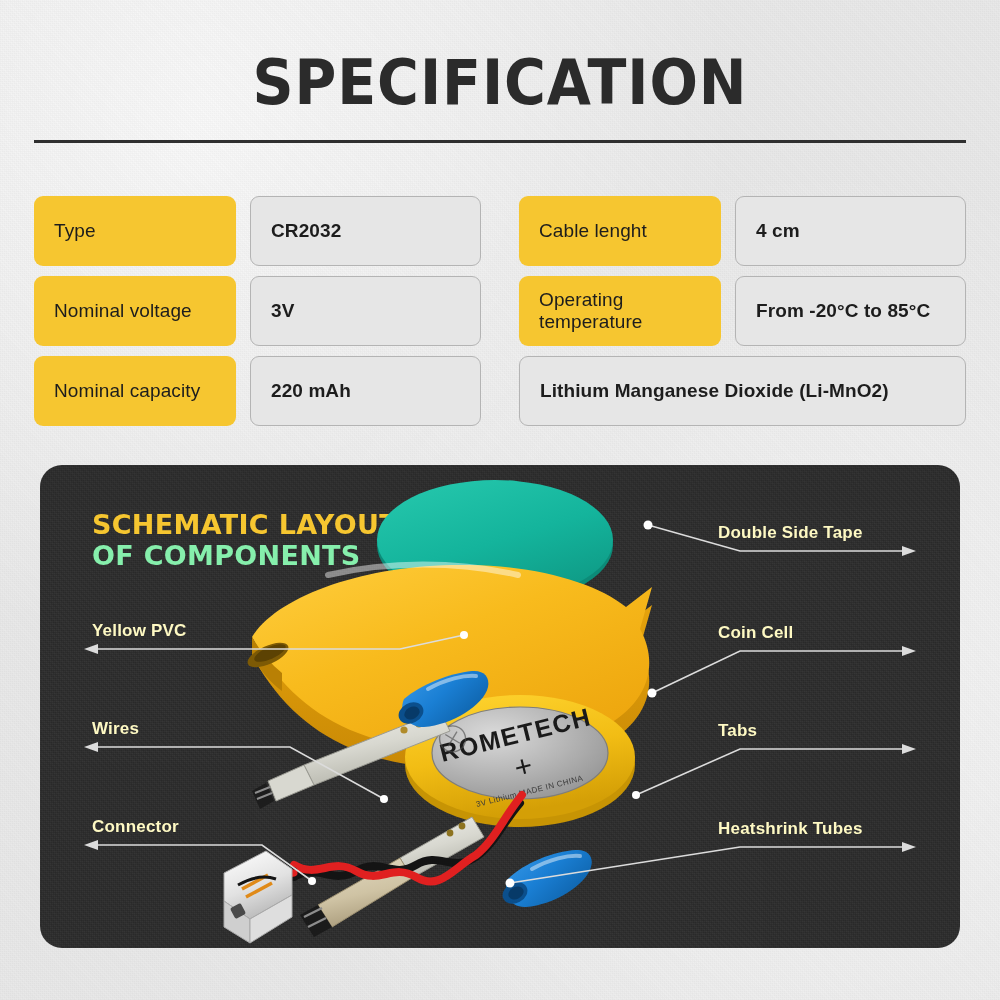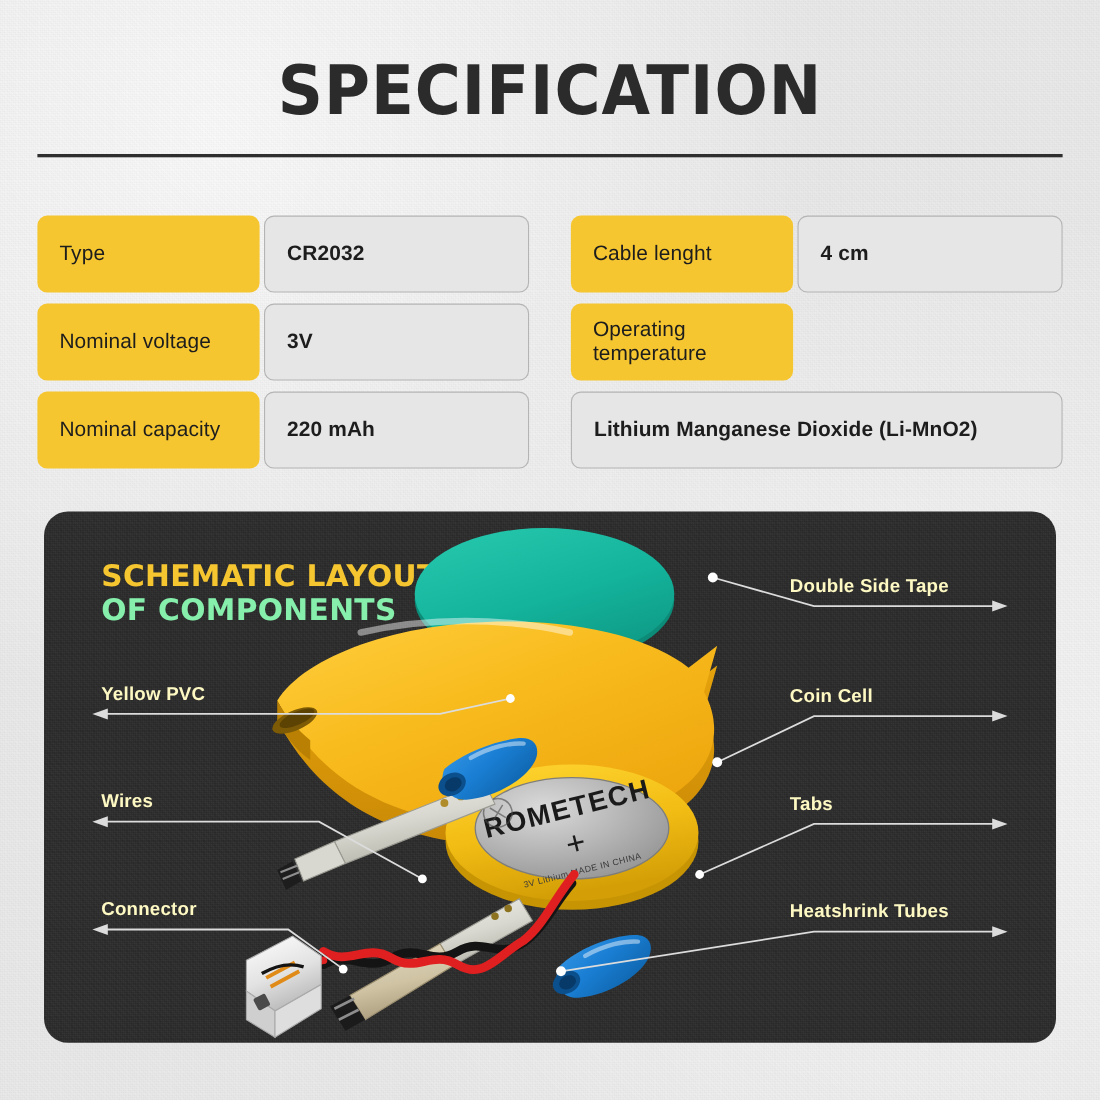--- a/index.html
+++ b/index.html
@@ -70,21 +70,21 @@
     gap: 38px;
   }
   .spec-col {
     flex: 1 1 0;
     display: flex;
     flex-direction: column;
     gap: 10px;
   }
   .spec-row {
     display: flex;
-    gap: 4px;
+    gap: 14px;
     height: 70px;
   }
   .spec-label {
     width: 202px;
     flex: 0 0 202px;
     background: #f6c630;
     border-radius: 9px;
     display: flex;
     align-items: center;
     padding: 0 20px;
@@ -209,20 +209,21 @@
       </div>
     </div>
 
     <div class="spec-col">
       <div class="spec-row">
         <div class="spec-label">Cable lenght</div>
         <div class="spec-value">4 cm</div>
       </div>
       <div class="spec-row">
         <div class="spec-label">Operating temperature</div>
+        <div class="spec-value">From -20°C to 85°C</div>
       </div>
       <div class="spec-row">
         <div class="spec-value">Lithium Manganese Dioxide (Li-MnO2)</div>
       </div>
     </div>
 
   </div>
 
   <div id="schematic-panel">
 

